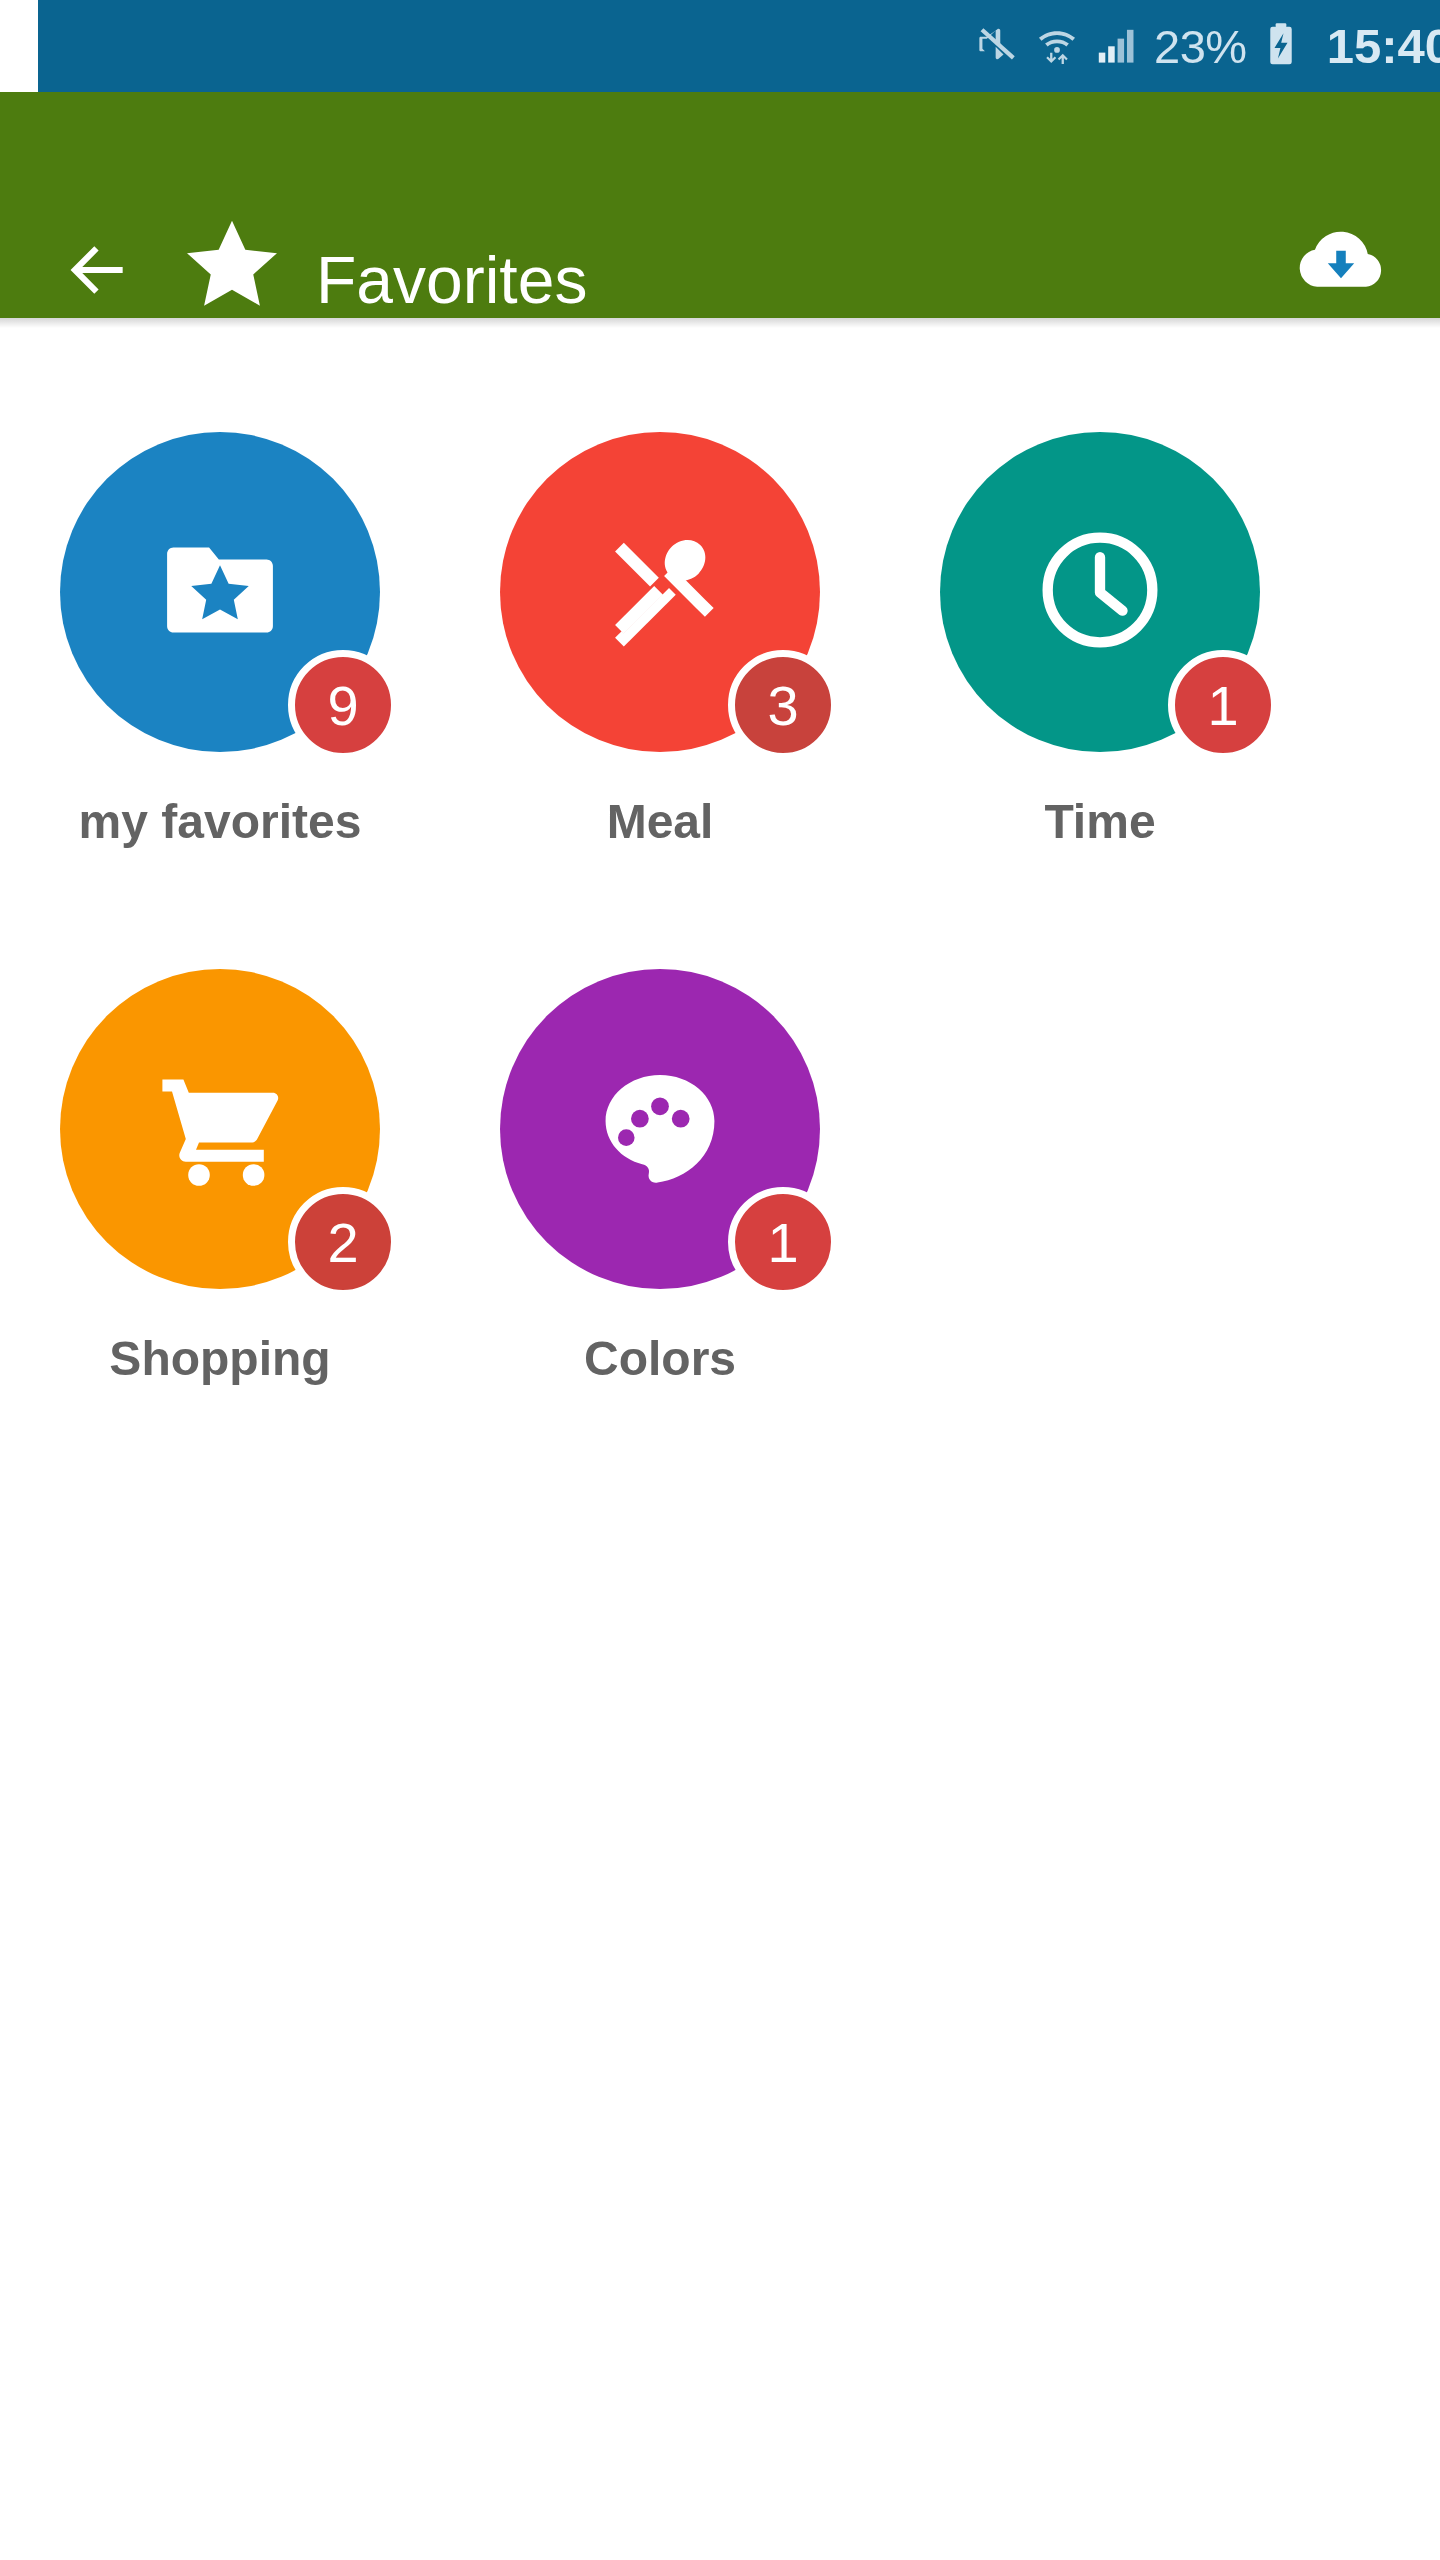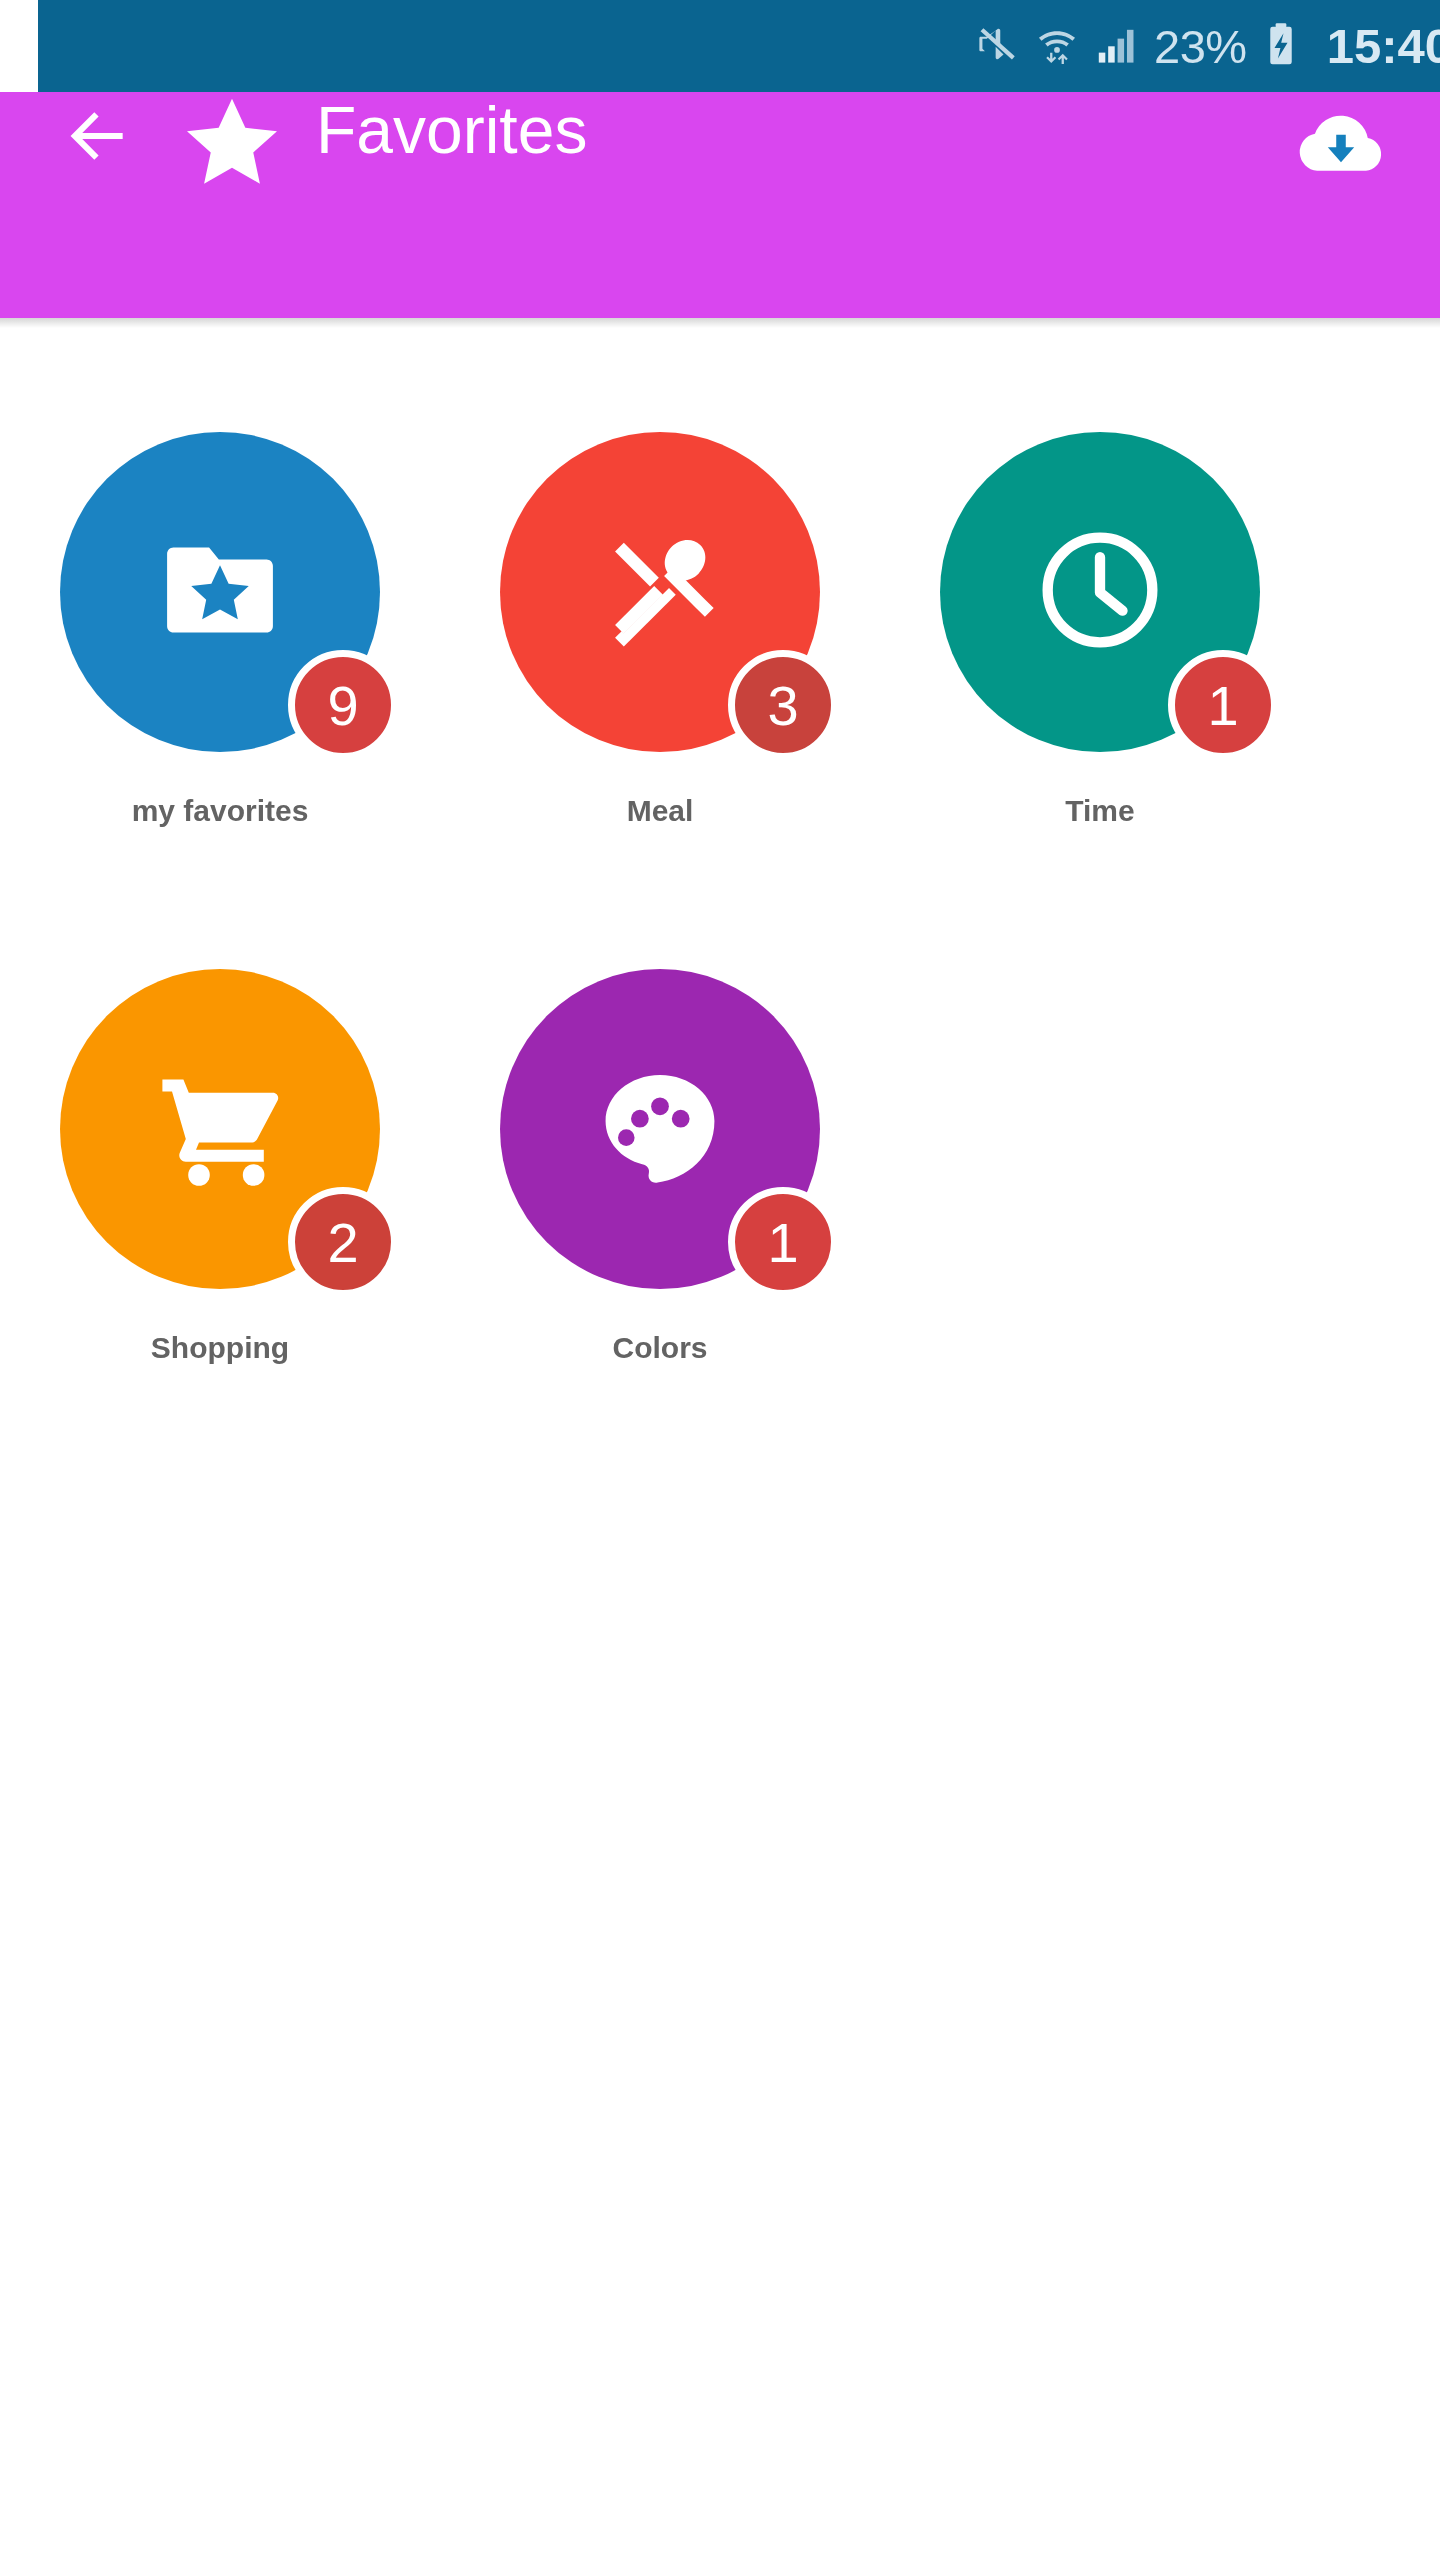--- a/index.html
+++ b/index.html
@@ -46,23 +46,23 @@
     line-height: 1;
     margin-left: 12px;
   }
 
   
   .app-bar {
     position: absolute;
     top: 92px; left: 0;
     width: 1440px;
     height: 226px;
-    background: #d946ef;
-    display: flex;
-    align-items: flex-start;
+    background: #4d7c0f;
+    display: flex;
+    align-items: flex-end;
     padding: 0 44px 0 52px;
   }
   .back-btn {
     width: 92px; height: 92px;
     display: flex; align-items: center; justify-content: center;
     flex: 0 0 auto;
   }
   .bar-star {
     margin-left: 38px;
     flex: 0 0 auto;
@@ -141,21 +141,21 @@
     color: #ffffff;
     display: flex;
     align-items: center;
     justify-content: center;
     font-size: 56px;
     font-weight: 400;
     border: 7px solid #ffffff;
   }
   .cell-label {
     margin-top: 42px;
-    font-size: 30px;
+    font-size: 48px;
     font-weight: bold;
     color: #636363;
     text-align: center;
     letter-spacing: 0px;
     white-space: nowrap;
   }
 </style>
 </head>
 <body>
 

